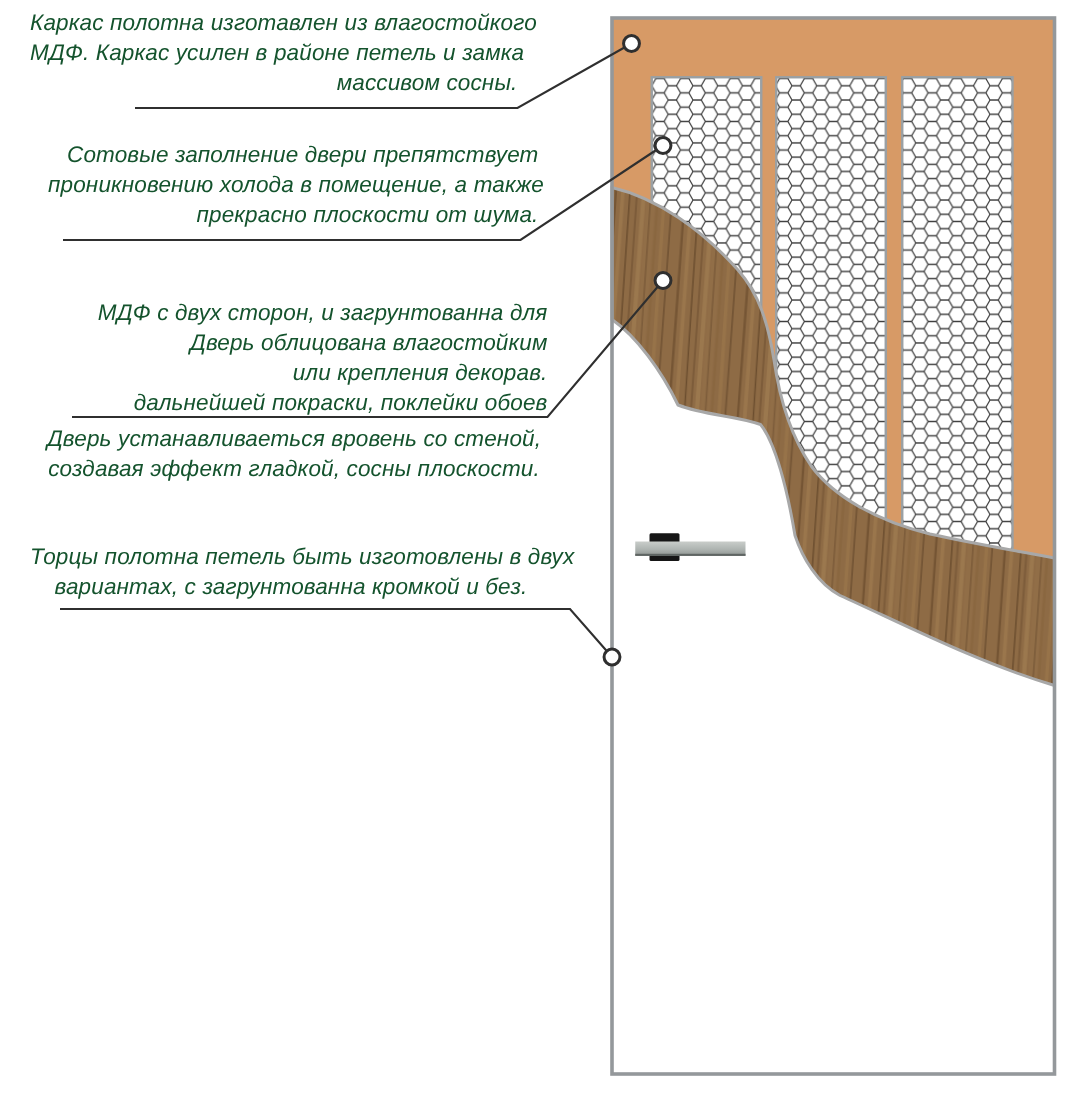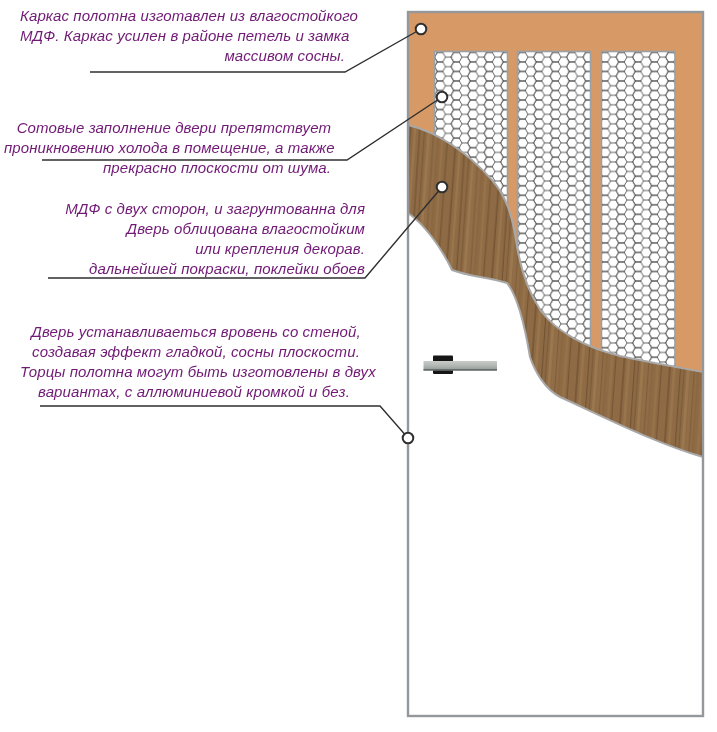--- a/index.html
+++ b/index.html
@@ -1,21 +1,21 @@
 <!DOCTYPE html>
 <html><head>
 <meta charset="utf-8">
 <style>
   html,body{margin:0;padding:0;background:#ffffff;}
   body{width:717px;height:732px;position:relative;overflow:hidden;
        font-family:"Liberation Sans","DejaVu Sans",sans-serif;}
   .stage{position:absolute;left:0;top:0;width:717px;height:732px;}
   svg{position:absolute;left:0;top:0;}
   .note{position:absolute;font-style:italic;font-size:15px;line-height:20px;
-        color:#701a75;letter-spacing:0.1px;}
+        color:#14532d;letter-spacing:0.1px;}
   .note div{white-space:nowrap;}
   .align-right{text-align:right;}
   .align-center{text-align:center;}
 </style>
 </head>
 <body>
 
 <div class="stage">
 
   <svg width="717" height="732" viewBox="0 0 717 732">
@@ -101,36 +101,36 @@
       <circle cx="408" cy="438" r="5.3"></circle>
     </g>
   </svg>
 
   <div class="note align-right" style="left:20px;top:6px;width:325px;">
     <div>Каркас полотна изготавлен из влагостойкого</div>
     <div>МДФ. Каркас усилен в районе петель и замка</div>
     <div>массивом сосны.</div>
   </div>
 
-  <div class="note align-right" style="left:4px;top:94px;width:327px;margin-top:24px;">
+  <div class="note align-right" style="left:32px;top:94px;width:327px;">
     <div>Сотовые заполнение двери препятствует</div>
     <div>проникновению холода в помещение, а также</div>
     <div>прекрасно плоскости от шума.</div>
   </div>
 
   <div class="note align-right" style="left:40px;top:199px;width:325px;">
     <div>МДФ с двух сторон, и загрунтованна для</div>
     <div>Дверь облицована влагостойким</div>
     <div>или крепления декорав.</div>
     <div>дальнейшей покраски, поклейки обоев</div>
   </div>
 
-  <div class="note align-center" style="left:22px;top:283px;width:348px;margin-top:39px;">
+  <div class="note align-center" style="left:22px;top:283px;width:348px;">
     <div>Дверь устанавливаеться вровень со стеной,</div>
     <div>создавая эффект гладкой, сосны плоскости.</div>
   </div>
 
   <div class="note align-center" style="left:20px;top:362px;width:348px;">
-    <div>Торцы полотна могут быть изготовлены в двух</div>
-    <div>вариантах, с аллюминиевой кромкой и без.</div>
+    <div>Торцы полотна петель быть изготовлены в двух</div>
+    <div>вариантах, с загрунтованна кромкой и без.</div>
   </div>
 
 </div>
 
 </body></html>

